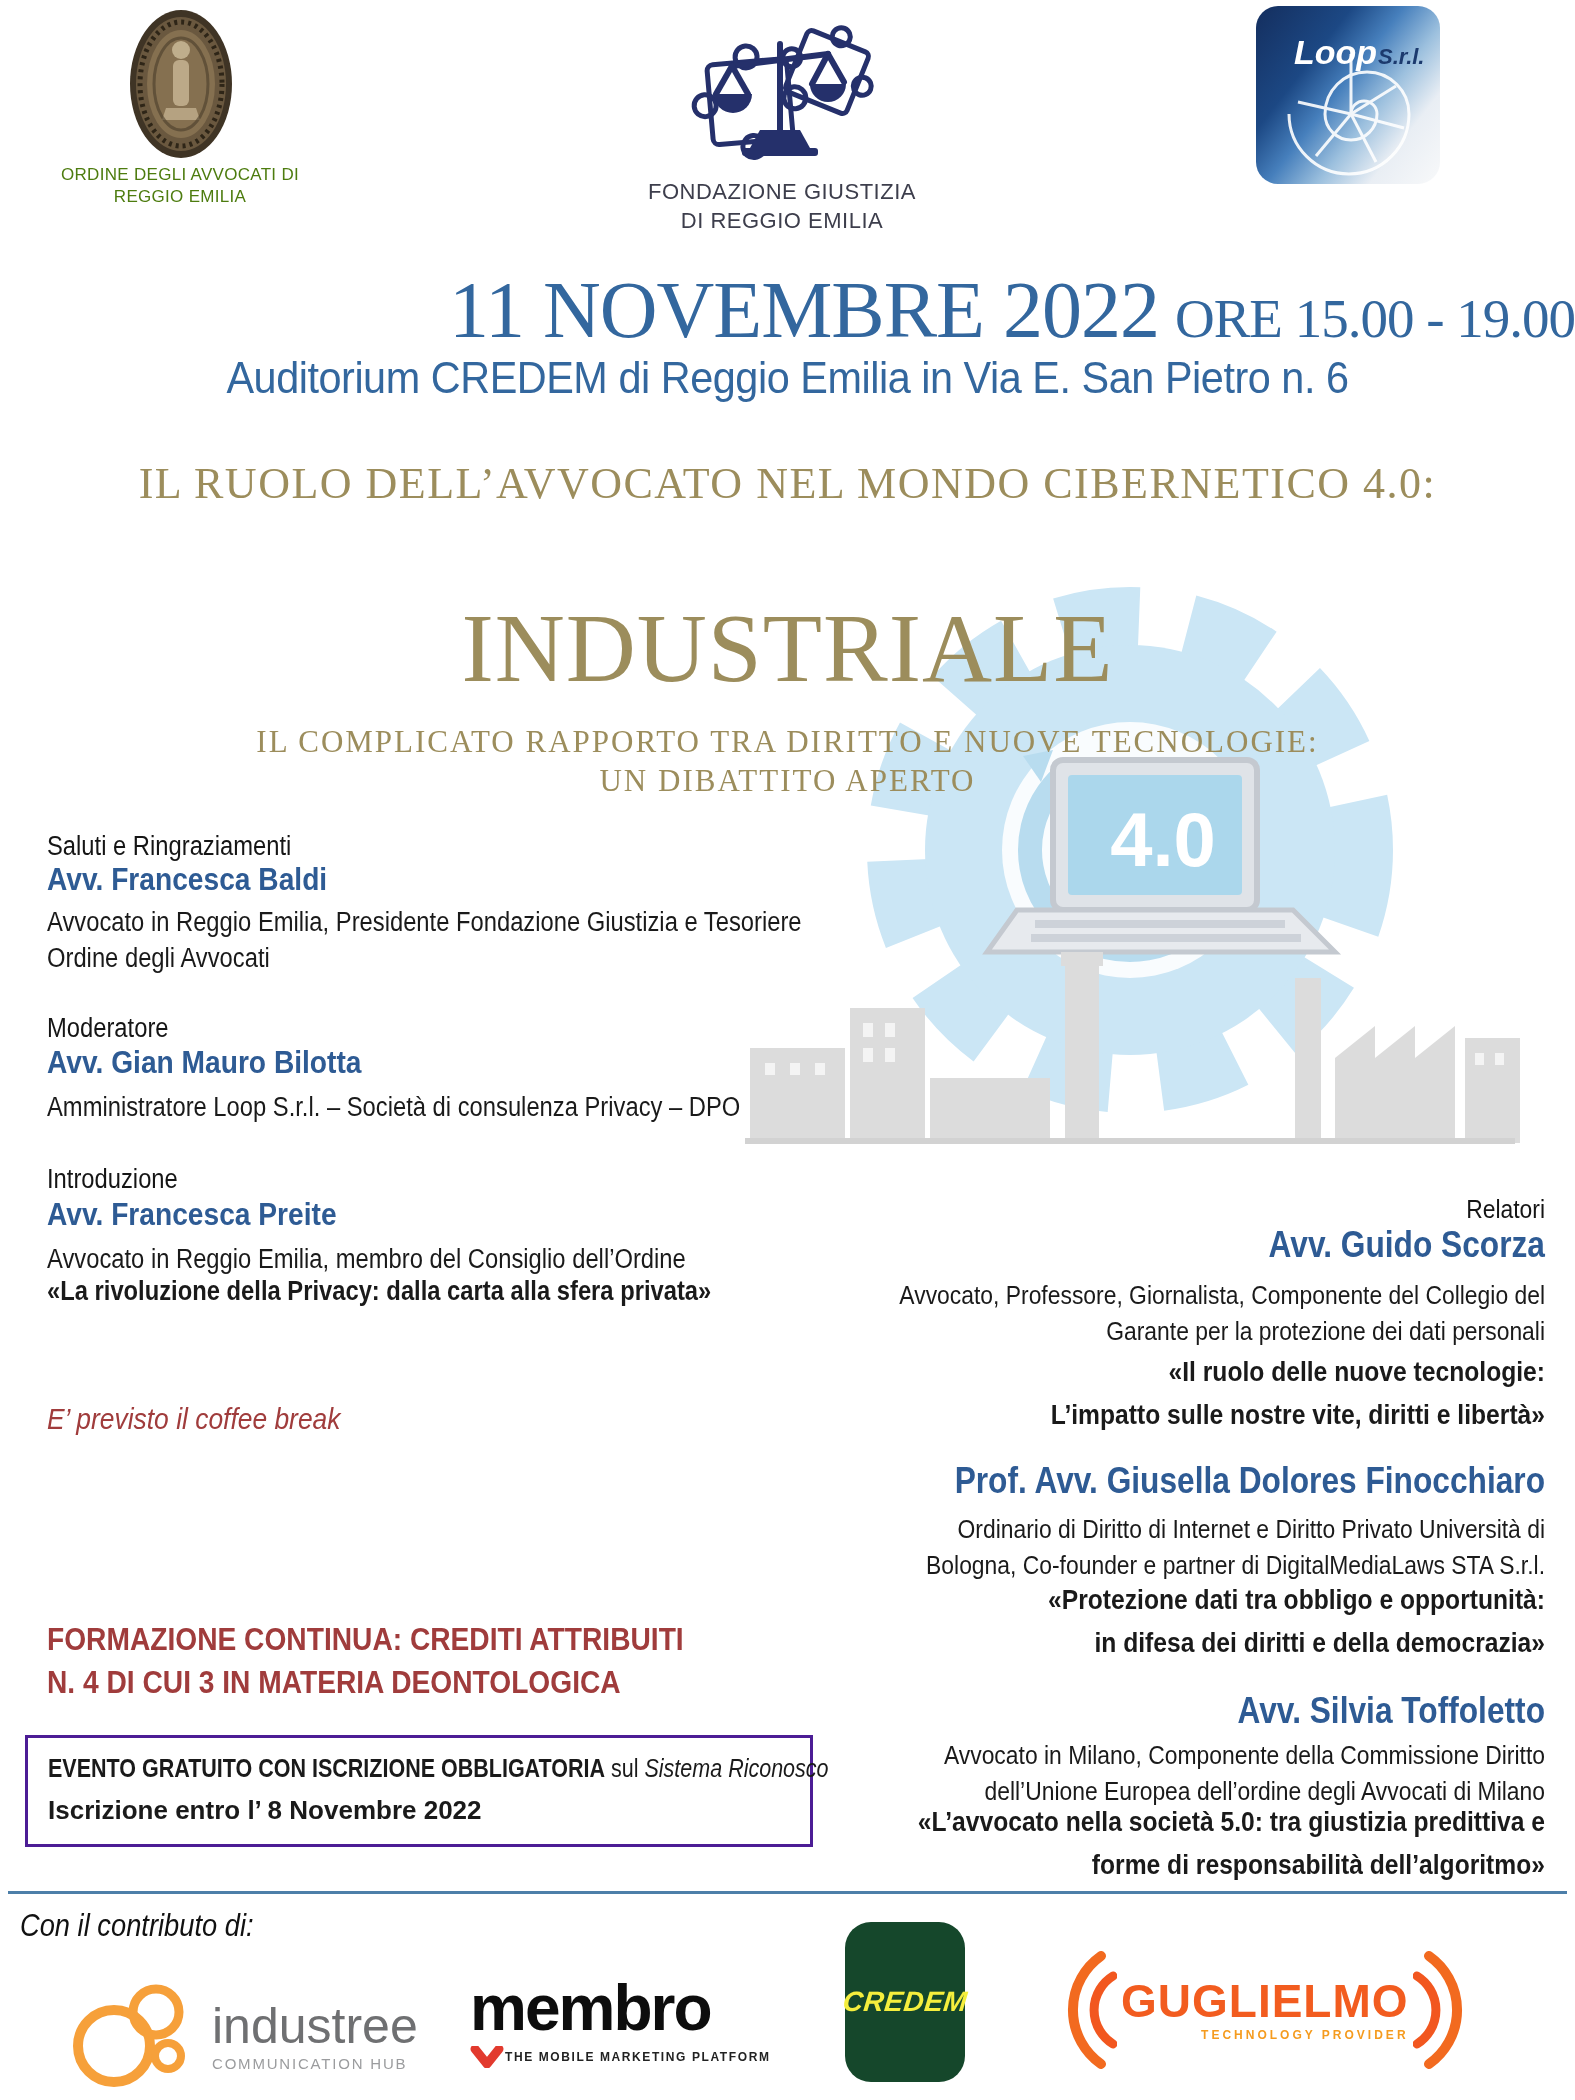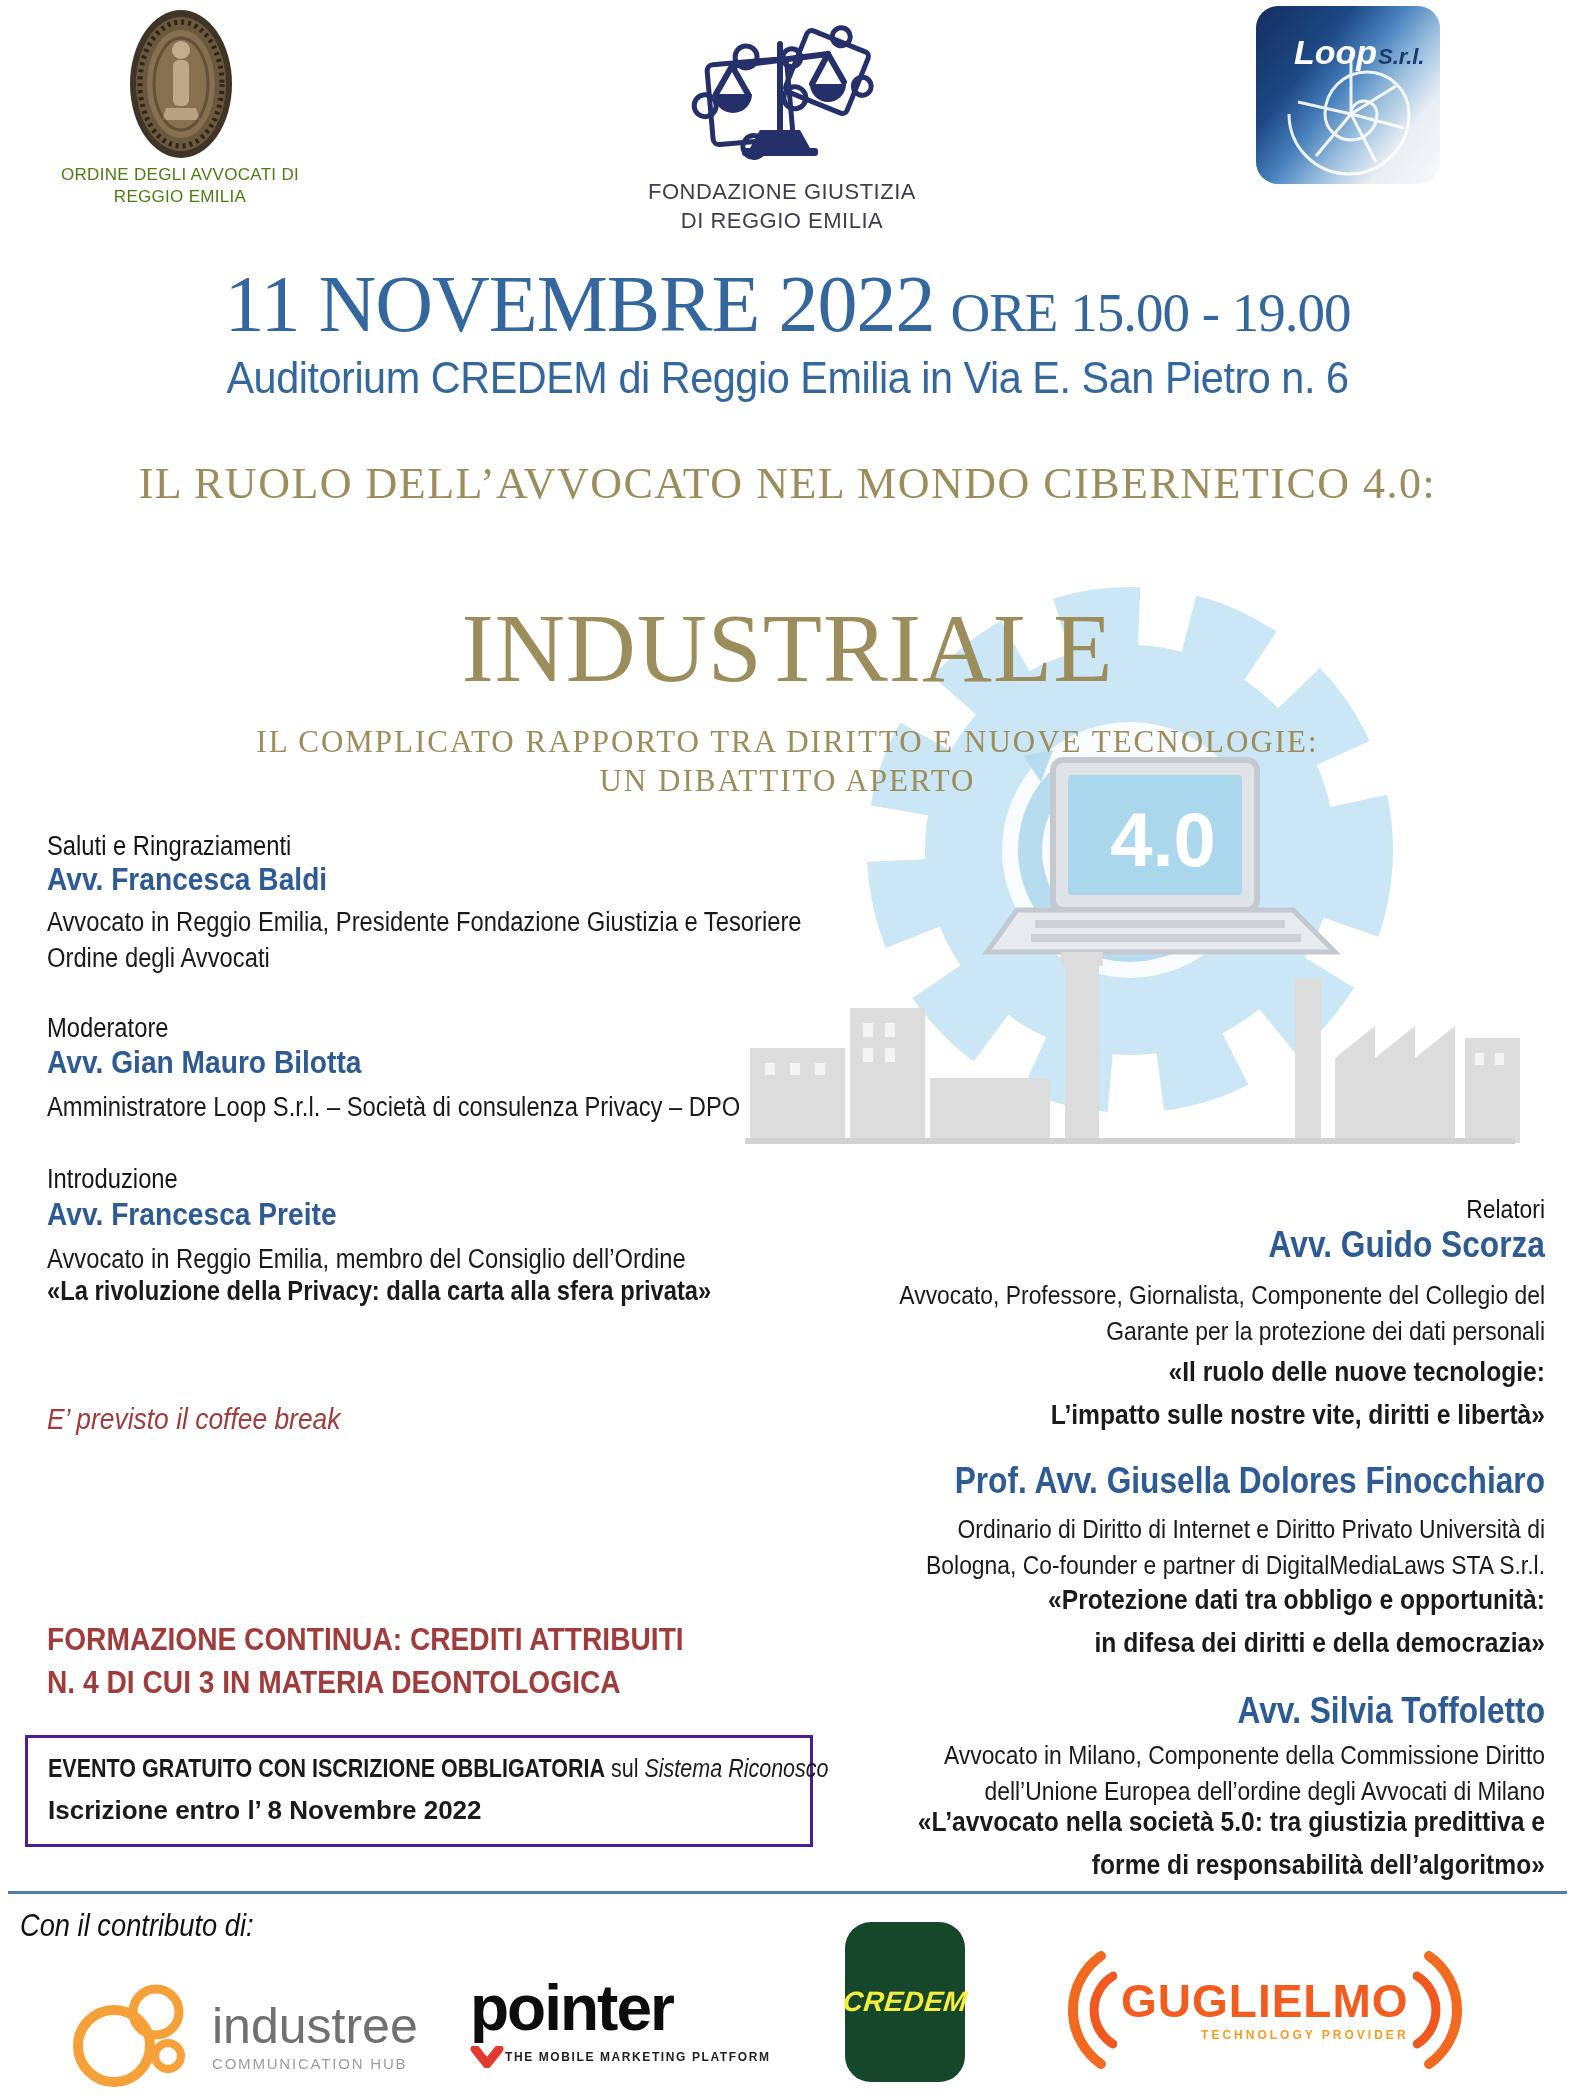--- a/index.html
+++ b/index.html
@@ -21,21 +21,21 @@
   
   .seal{left:128px;top:8px;}
   .ordine-cap{left:40px;top:164px;width:280px;text-align:center;font-size:17px;line-height:1.3;color:#4d7c0f;letter-spacing:.3px;}
   .fond-logo{left:672px;top:12px;}
   .fond-cap{left:612px;top:178px;width:340px;text-align:center;font-size:22px;line-height:1.3;color:#3d3e4c;letter-spacing:.5px;}
   .loop-logo{left:1256px;top:6px;width:184px;height:178px;border-radius:22px;
      background:linear-gradient(128deg,#142e5e 0%,#1c4884 30%,#467fbc 46%,#9cc0de 62%,#e9eef4 78%,#f8f9fa 100%);}
   .loop-logo svg{position:absolute;left:0;top:0;}
 
   
-  .date-row{top:264px;line-height:1;}
+  .date-row{top:270px;line-height:1;text-align:right;}
   .date-big{font-size:80px;letter-spacing:-1px;}
   .date-time{font-size:55px;margin-left:16px;letter-spacing:-1px;}
   .venue{top:352px;font-size:45px;letter-spacing:-.5px;}
 
   
   .kicker{top:458px;font-size:44px;letter-spacing:1.5px;}
   .title1{top:498px;font-size:97px;letter-spacing:1px;line-height:1;}
   .title2{top:600px;font-size:97px;letter-spacing:1px;line-height:1;}
   .sub1{top:724px;font-size:31px;letter-spacing:2px;}
   .sub2{top:763px;font-size:31px;letter-spacing:2px;}
@@ -279,21 +279,21 @@
       <circle cx="94" cy="28" r="23" fill="none" stroke="#f6a03a" stroke-width="9"></circle>
       <circle cx="106" cy="72" r="13" fill="none" stroke="#f6a03a" stroke-width="8"></circle>
     </svg>
     <div>
       <div class="ind-name">industree</div>
       <div class="ind-tag">COMMUNICATION HUB</div>
     </div>
   </div>
 
   <div class="abs pointer">
-    <div class="ptr-name">pointer</div>
+    <div class="ptr-name">membro</div>
     <div class="ptr-row">
       <svg width="34" height="22" viewBox="0 0 34 22">
         <path d="M5 3 L17 18 L29 3" fill="none" stroke="#e23a2e" stroke-width="9" stroke-linecap="round" stroke-linejoin="round"></path>
       </svg>
       <div class="ptr-tag">THE MOBILE MARKETING PLATFORM</div>
     </div>
   </div>
 
   <div class="abs credem">
     <div class="credem-name">CREDEM</div>

